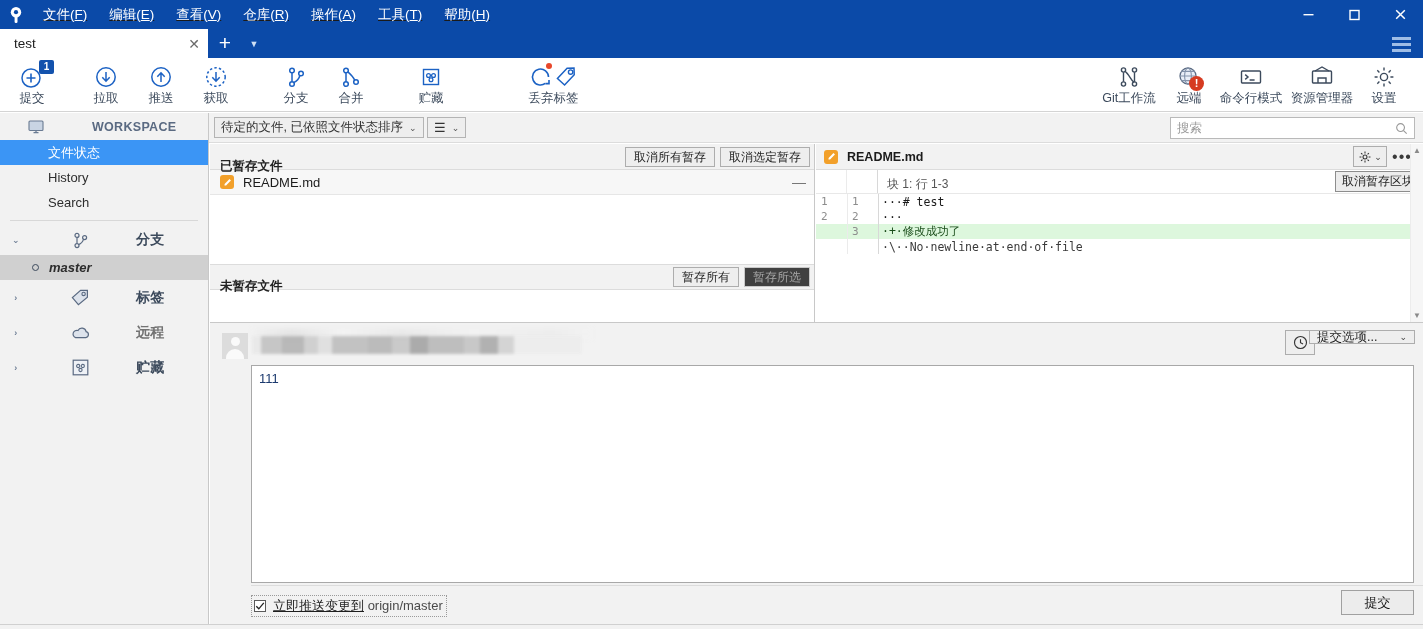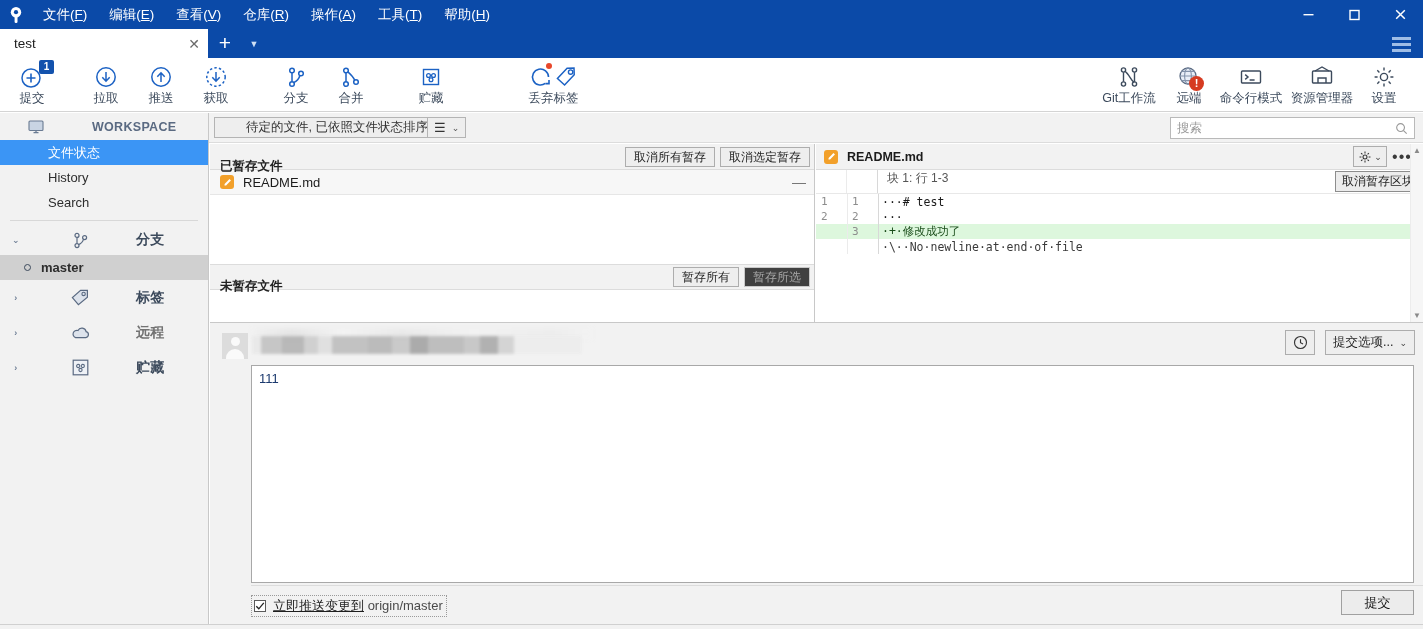--- a/index.html
+++ b/index.html
@@ -12,21 +12,21 @@
     -webkit-font-smoothing:antialiased;
   }
   #app { position:relative; width:1423px; height:629px; }
 
   
   .titlebar {
     position:absolute; left:0; top:0; width:1423px; height:29px;
     background:#0b4aa8; display:flex; align-items:center;
   }
   .logo { width:32px; height:29px; display:flex; align-items:center; justify-content:center; }
-  .menubar { display:flex; align-items:flex-start; height:29px; }
+  .menubar { display:flex; align-items:flex-start; height:29px;text-decoration:underline; }
   .menu-item {
     color:#ffffff; font-size:13.5px; padding:0 11px; height:29px;
     display:flex; align-items:center; cursor:default; white-space:nowrap;
   }
   .menu-item u { text-decoration:underline; }
   .win-ctrls { position:absolute; right:0; top:0; height:29px; display:flex; }
   .win-btn { width:46px; height:29px; display:flex; align-items:center; justify-content:center; color:#fff; }
   .win-btn svg { display:block; }
 
   
@@ -112,21 +112,21 @@
     display:flex; align-items:center; height:27px; padding-left:8px;
     font-size:12.5px; color:#5a6a82; font-weight:bold; letter-spacing:.3px;gap:44px;
   }
   .sb-section .chev { width:16px; font-size:9px; color:#6f7f96; text-align:center; }
   .sb-section .ico { width:24px; display:flex; align-items:center; justify-content:center; }
   .sb-item {
     display:flex; align-items:center; height:25px; padding-left:48px;
     font-size:13px; color:#2d2d2d; cursor:pointer;
   }
   .sb-item.sel { background:#3b95f5; color:#ffffff; }
-  .sb-item.branch { padding-left:24px; font-weight:bold; }
+  .sb-item.branch { padding-left:32px; font-weight:bold;font-style:italic; }
   .sb-item.branch.cur { background:#d0d0d0; }
   .sb-bullet {
     width:7px; height:7px; border:1.6px solid #3c4a5c; border-radius:50%;
     margin-right:10px; background:transparent;
   }
   .sb-div { height:1px; background:#d8d8d8; margin:5px 10px 4px 10px; }
 
   
   .filepane {
     position:absolute; left:210px; top:144px; width:605px; height:178px;
@@ -166,21 +166,21 @@
     display:flex; align-items:center; padding:0 6px 0 8px;
   }
   .dp-title { flex:1; font-size:12.5px; font-weight:bold; color:#1c1c1c; }
   .gear-btn {
     width:34px; height:21px; border:1px solid #adadad; background:#eeeeee;
     display:flex; align-items:center; justify-content:center; gap:2px; cursor:pointer;
   }
   .dots { width:30px; text-align:center; font-size:16px; color:#3a3a3a; cursor:pointer; letter-spacing:1px; }
   .hunkbar {
     position:relative; height:24px; border-bottom:1px solid #e8e8e8;
-    display:flex; align-items:flex-start; background:#ffffff;
+    display:flex; align-items:flex-end; background:#ffffff;
   }
   .gut-a { width:31px; height:100%; border-right:1px solid #ebebeb; }
   .gut-b { width:31px; height:100%; border-right:1px solid #d8d8d8; }
   .hunk-label { padding-left:9px; font-size:12px; color:#555; font-family:"Liberation Sans",sans-serif; }
   .unstage-hunk {
     position:absolute; right:2px; top:1px; height:21px;
     border:1px solid #8d8d8d; background:#ececec; font-size:12px;
     color:#1f1f1f; padding:0 6px; line-height:19px; cursor:pointer; font-family:inherit;
   }
   .dline { display:flex; height:15px; align-items:center; font-size:11.5px;
@@ -241,23 +241,23 @@
     position:absolute; left:42px; top:-4px; width:340px; height:10px;
     background:linear-gradient(90deg,#f0f0f0 0,#e4e4e4 40px,#f2f2f2 90px,#e8e8e8 150px,#f1f1f1 220px,#ececec 300px,#f2f2f2 340px);
     filter:blur(2px);
   }
   .clock-btn {
     position:absolute; right:108px; top:-3px; width:30px; height:25px;
     border:1px solid #adadad; background:#eeeeee; display:flex;
     align-items:center; justify-content:center; cursor:pointer;
   }
   .opts-btn {
-    position:absolute; right:8px; top:-3px; height:25px; border:1px solid #adadad;
+    position:absolute; right:8px; top:-3px; height:14px; border:1px solid #adadad;
     background:#eeeeee; display:flex; align-items:center; padding:0 7px;
-    font-size:12.5px; color:#1f1f1f; cursor:pointer; gap:6px;
+    font-size:12.5px; color:#1f1f1f; cursor:pointer; gap:22px;
   }
   .msgbox {
     position:absolute; left:41px; top:42px; width:1163px; height:218px;
     background:#ffffff; border:1px solid #a8a8a8;
   }
   .msgbox .txt {
     padding:5px 7px; font-size:13px; color:#1c3a6e;
     font-family:"Liberation Sans",sans-serif;
   }
   .bottombar {
@@ -493,21 +493,21 @@
           <g stroke="#3c4a5c" stroke-width="1.4">
             <path d="M12 2.6v3 M12 18.4v3 M2.6 12h3 M18.4 12h3 M5.3 5.3l2.1 2.1 M16.6 16.6l2.1 2.1 M18.7 5.3l-2.1 2.1 M7.4 16.6l-2.1 2.1"></path>
           </g>
         </svg>
       </div>
       <div class="tb-lab">设置</div>
     </div>
   </div>
 
   <div class="filterbar">
-    <div class="combo" style="left:5px;top:4px;padding-left:25px;">
+    <div class="combo" style="left:5px;top:4px;">
       <span class="txt">待定的文件, 已依照文件状态排序</span>
       <span class="cv">⌄</span>
     </div>
     <div class="combo" style="left:218px;top:4px;">
       <span class="txt" style="font-size:13px;">☰</span>
       <span class="cv">⌄</span>
     </div>
     <div class="searchbox">
       <input type="text" value="" placeholder="搜索" style="">
       <span class="mag">

